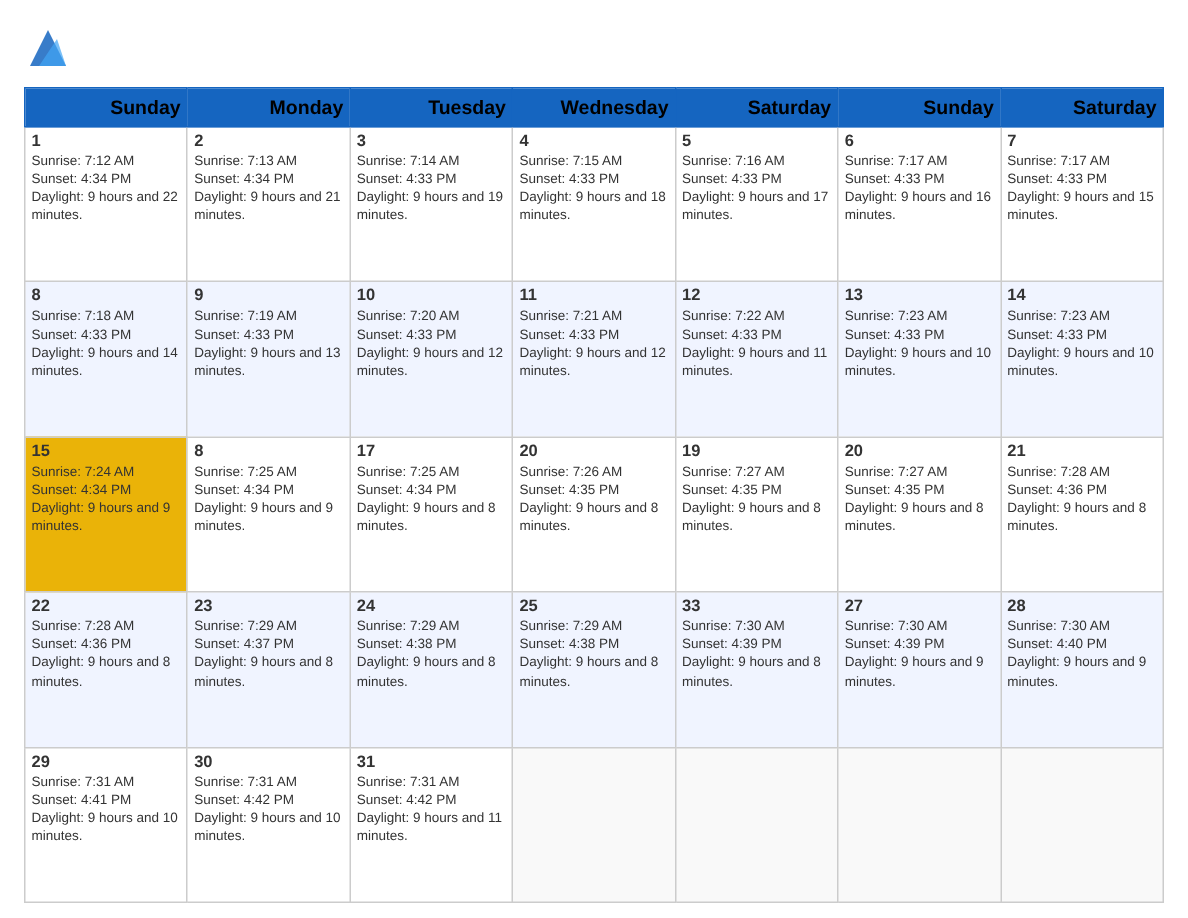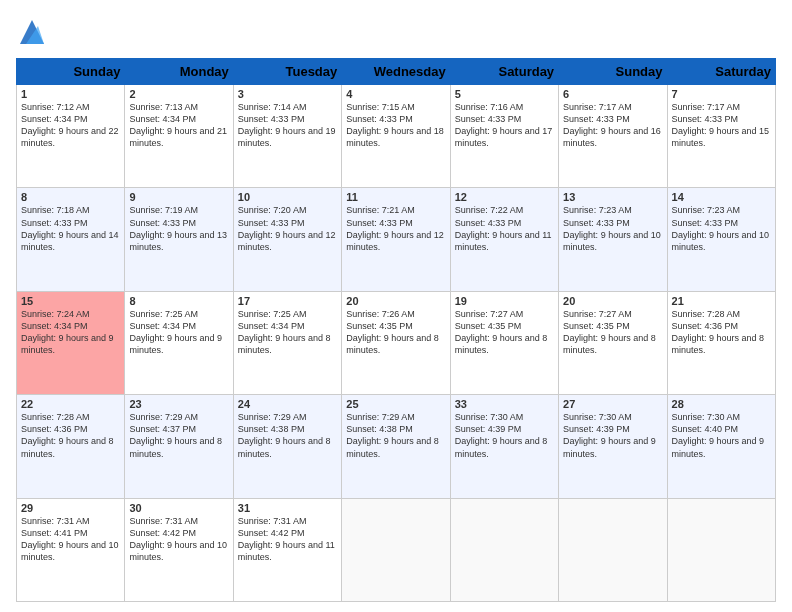--- a/index.html
+++ b/index.html
@@ -187,21 +187,21 @@
           <td style="background: rgb(240, 244, 255);">
             <span class="day-num">13</span>
             <div class="day-info">Sunrise: 7:23 AM<br>Sunset: 4:33 PM<br>Daylight: 9 hours and 10 minutes.</div>
           </td>
           <td style="background: rgb(240, 244, 255);">
             <span class="day-num">14</span>
             <div class="day-info">Sunrise: 7:23 AM<br>Sunset: 4:33 PM<br>Daylight: 9 hours and 10 minutes.</div>
           </td>
         </tr>
         <tr>
-          <td style="background: #fca5a5;">
+          <td style="background: #eab308;">
             <span class="day-num">15</span>
             <div class="day-info">Sunrise: 7:24 AM<br>Sunset: 4:34 PM<br>Daylight: 9 hours and 9 minutes.</div>
           </td>
           <td style="background: rgb(255, 255, 255);">
             <span class="day-num">8</span>
             <div class="day-info">Sunrise: 7:25 AM<br>Sunset: 4:34 PM<br>Daylight: 9 hours and 9 minutes.</div>
           </td>
           <td style="background: rgb(255, 255, 255);">
             <span class="day-num">17</span>
             <div class="day-info">Sunrise: 7:25 AM<br>Sunset: 4:34 PM<br>Daylight: 9 hours and 8 minutes.</div>

